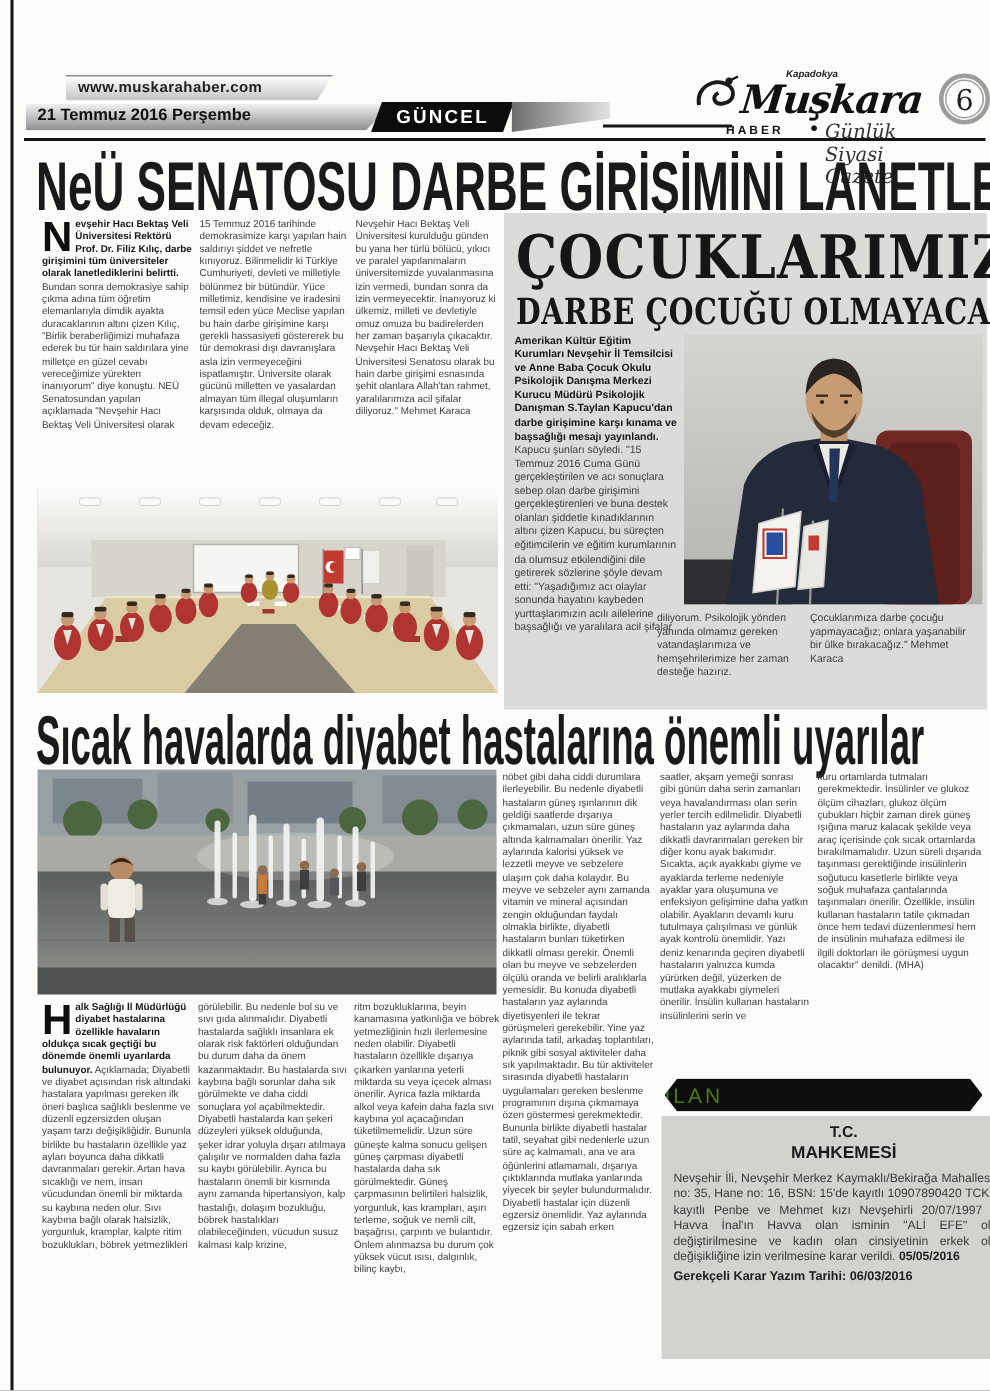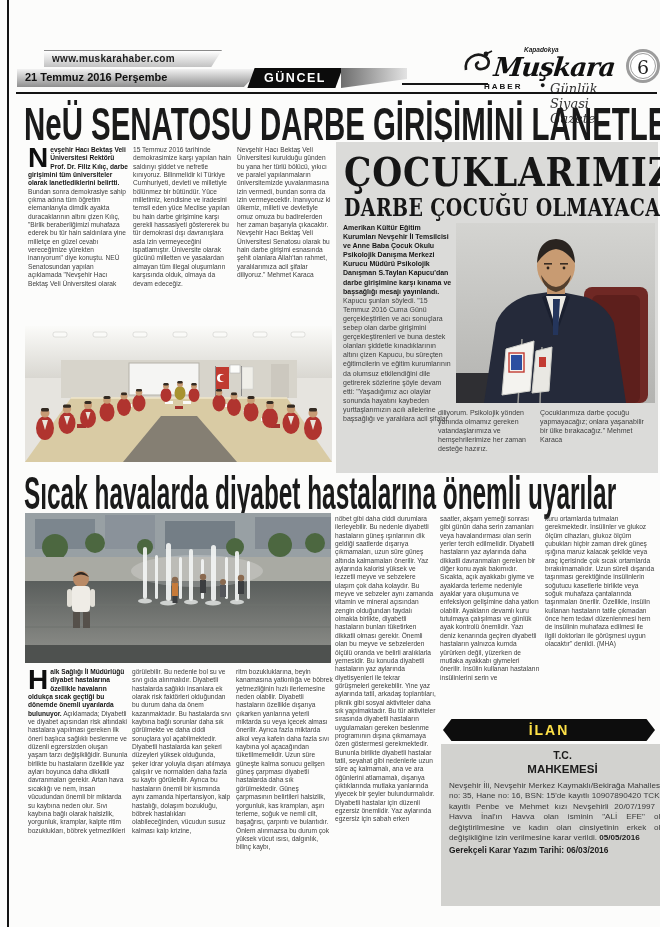--- a/index.html
+++ b/index.html
@@ -41,22 +41,22 @@
   .dropcap{float:left;font-weight:bold;color:#0e0e0e;font-size:28px;line-height:23px;padding-right:2px;
            font-family:"Liberation Sans",sans-serif;}
   
   .panel{left:336px;top:142px;width:322px;height:331px;background:#dbdbd9;}
   .serifhead{white-space:nowrap;font-family:"DejaVu Serif",serif;font-weight:bold;color:#161616;}
   .serifhead>span{display:inline-block;transform-origin:left center;}
   .photo{background:#cfcfcc;}
   
   .ilan-ribbon{left:443px;top:719px;width:212px;height:22px;background:#0d0d0d;
                clip-path:polygon(0 50%,4% 0,96% 0,100% 50%,96% 100%,4% 100%);}
-  .ilan-ribbon span{display:block;color:#fde047;font-weight:bold;font-size:14px;letter-spacing:2px;
-                    text-align:center;line-height:22px;}
+  .ilan-ribbon span{display:block;color:#4d7c0f;font-weight:normal;font-size:14px;letter-spacing:2px;
+                    line-height:22px;}
   .ilan-box{left:441px;top:744px;width:243px;height:162px;background:#d2d2cf;box-sizing:border-box;padding:5px 8px;}
   .ilan-c{text-align:center;font-weight:bold;color:#1b1b1b;}
   .ilan-tc{font-size:10.5px;line-height:13px;}
   .ilan-city{font-size:11.5px;line-height:14px;}
   .ilan-court{font-size:12px;line-height:15px;letter-spacing:.4px;}
   .ilan-no{font-size:8.6px;font-weight:bold;color:#222;line-height:11px;}
   .ilan-body{font-size:8.1px;line-height:10.4px;color:#3a3a3a;text-align:justify;margin-top:5px;}
   .ilan-body b{color:#1c1c1c;}
   .ilan-foot{font-size:8.4px;font-weight:bold;color:#1c1c1c;margin-top:2px;}
 </style>

